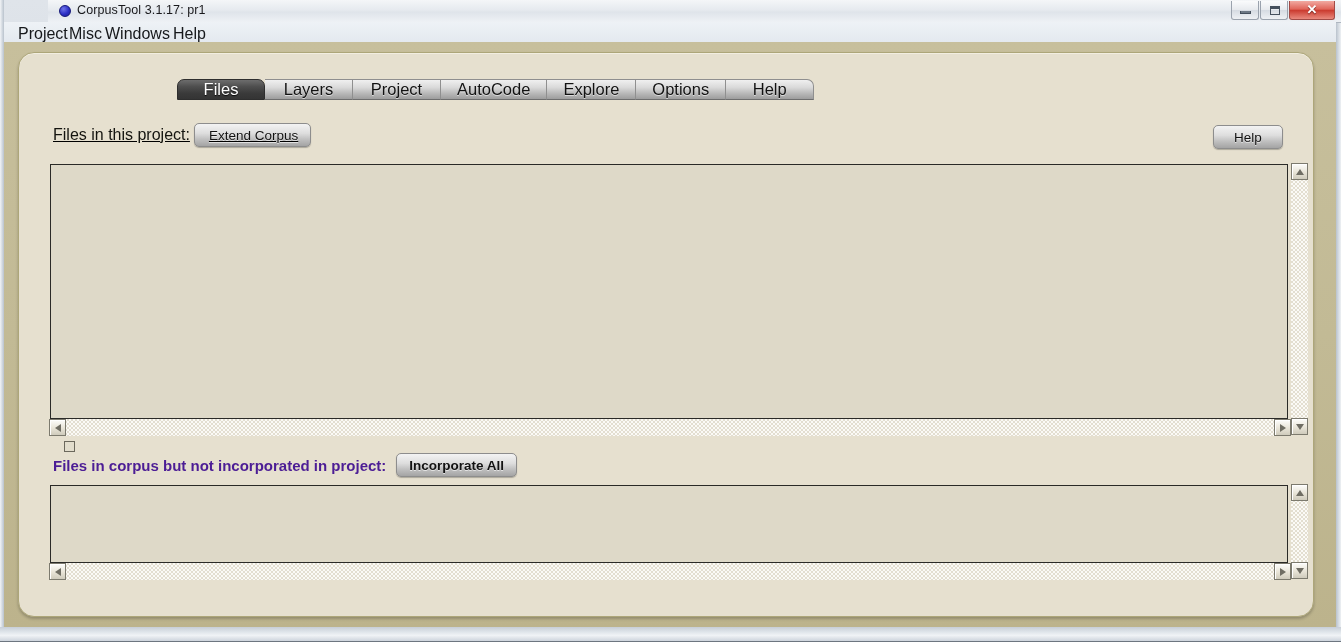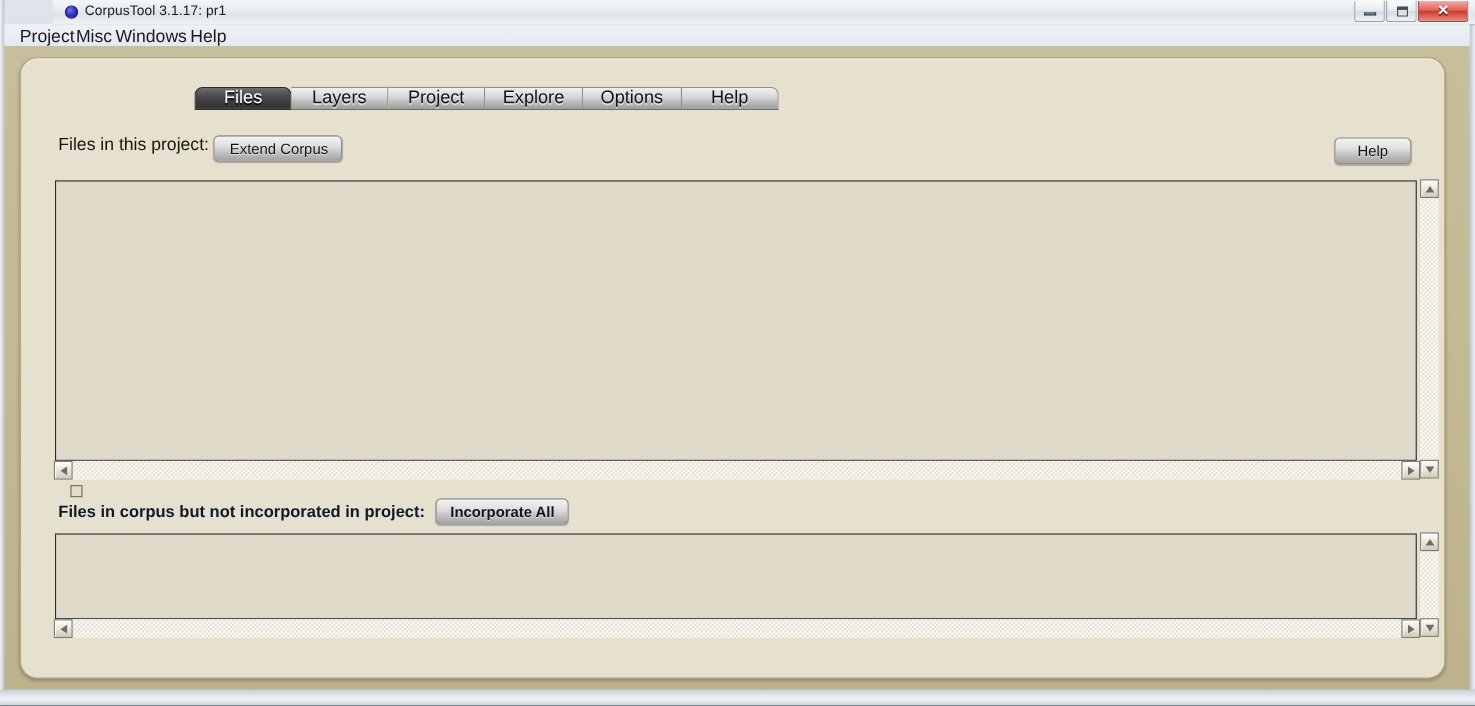--- a/index.html
+++ b/index.html
@@ -211,29 +211,30 @@
     box-shadow: 0 1px 1px rgba(0,0,0,.25);
     white-space: nowrap;
     cursor: default;
   }
 
   
   .row-files-project {
     position: absolute;
     left: 34px; top: 70px;
     display: flex;
-    align-items: flex-start;
+    align-items: center;
+    text-decoration: underline;
   }
   .label-plain {
     font-size: 16px;
     color: #14140f;
   }
   .label-bold {
     font-size: 15px;
-    color: #0f172a;
+    color: #4c1d95;
     font-weight: bold;
   }
   .row-files-project .btn { margin-left: 4px; padding-left: 14px; }
 
   .help-btn-wrap {
     position: absolute;
     right: 30px; top: 72px;
   }
   .help-btn-wrap .btn { min-width: 70px; }
 
@@ -353,20 +354,21 @@
     <div class="menu-item" style="left:164px">Help</div>
   </div>
 
   <div class="appbody">
     <div class="panel">
 
       <div class="tabstrip">
         <div class="tab active">Files</div>
         <div class="tab">Layers</div>
         <div class="tab">Project</div>
+        <div class="tab">AutoCode</div>
         <div class="tab">Explore</div>
         <div class="tab">Options</div>
         <div class="tab">Help</div>
       </div>
 
       <div class="row-files-project">
         <span class="label-plain">Files in this project:</span>
         <span class="btn">Extend Corpus</span>
       </div>
 

